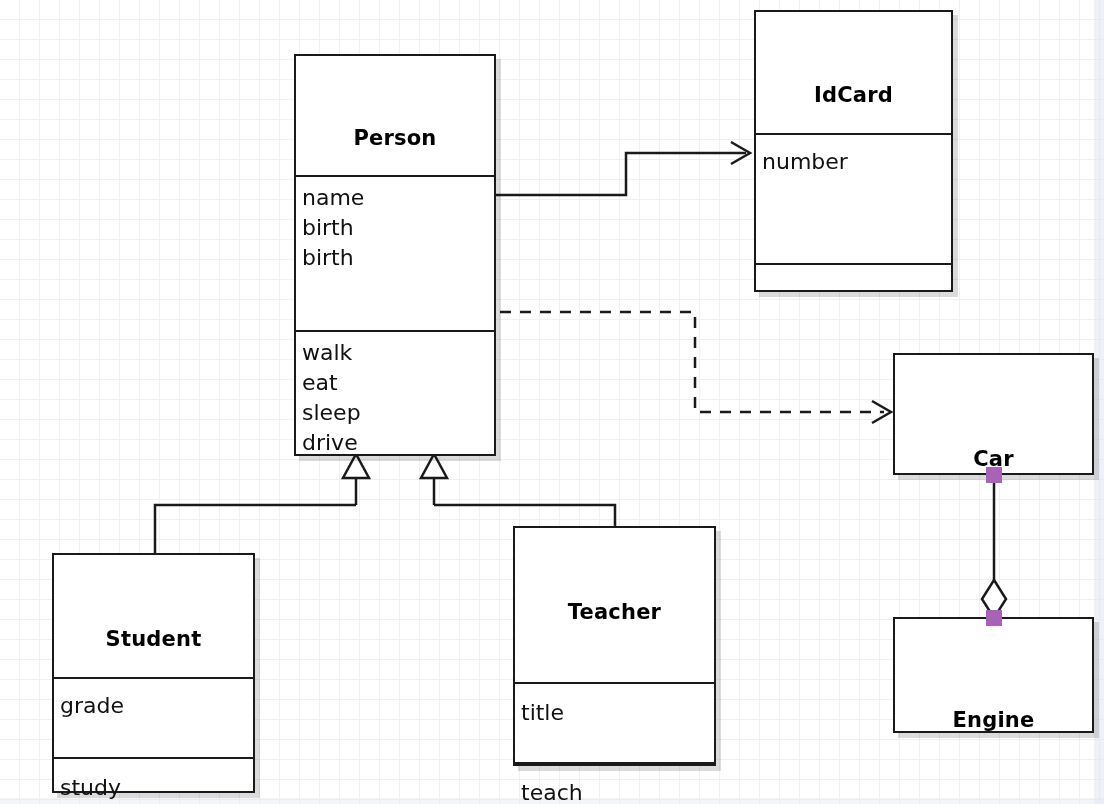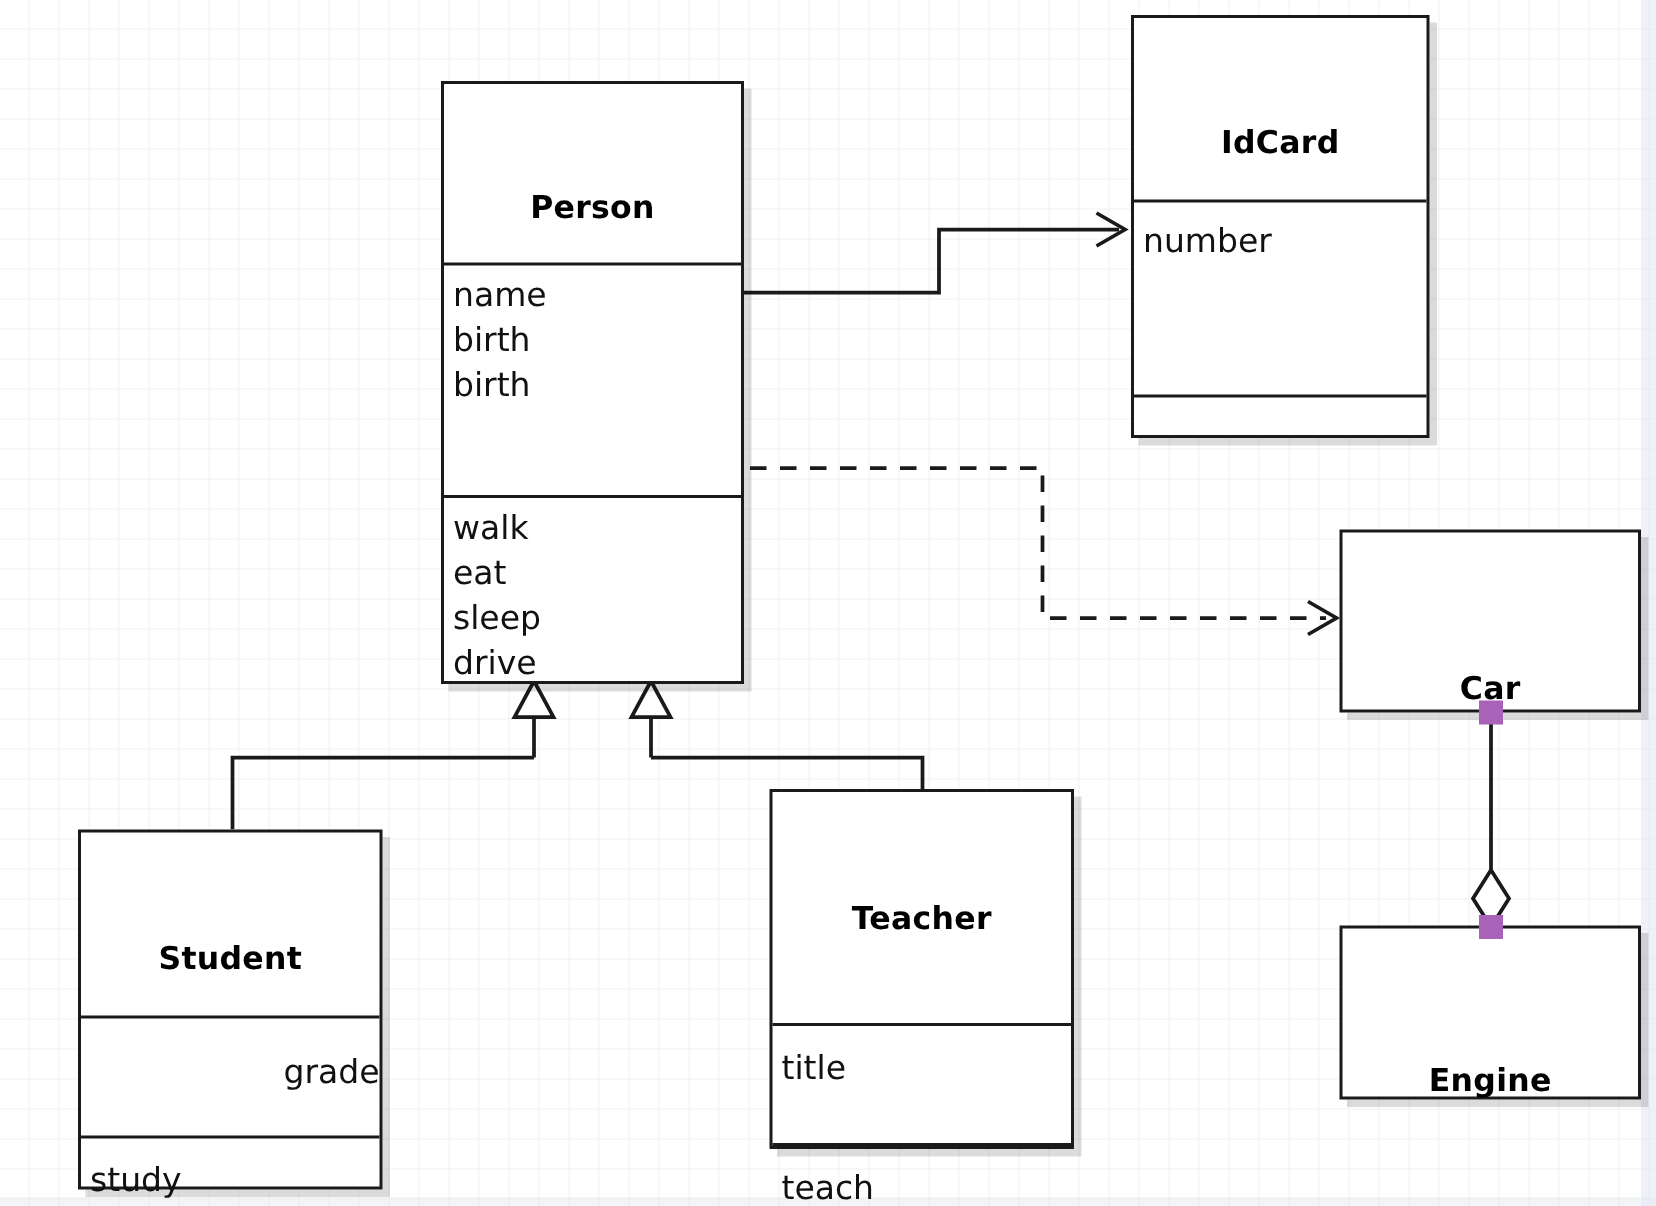--- a/index.html
+++ b/index.html
@@ -183,21 +183,21 @@
   <div class="uml-class" id="box-car" style="left:893px; top:353px; width:201px; height:122px;">
     <div class="compartment class-name" style="height:100%;">Car</div>
   </div>
 
   <div class="uml-class" id="box-engine" style="left:893px; top:617px; width:201px; height:116px;">
     <div class="compartment class-name" style="height:100%;">Engine</div>
   </div>
 
   <div class="uml-class" id="box-student" style="left:52px; top:553px; width:203px; height:240px;">
     <div class="compartment class-name" style="height:77px;">Student</div>
-    <div class="compartment members" style="height:80px; padding-top:22px;text-align:right;">
+    <div class="compartment members" style="height:80px; padding-top:12px;">
       <div class="member-row">grade</div>
     </div>
     <div class="compartment members" style="height:79px; padding-top:14px;">
       <div class="member-row">study</div>
     </div>
   </div>
 
   <div class="uml-class" id="box-teacher" style="left:513px; top:526px; width:203px; height:240px;">
     <div class="compartment class-name" style="height:77px;">Teacher</div>
     <div class="compartment members" style="height:80px; padding-top:14px;margin-top:32px;">

